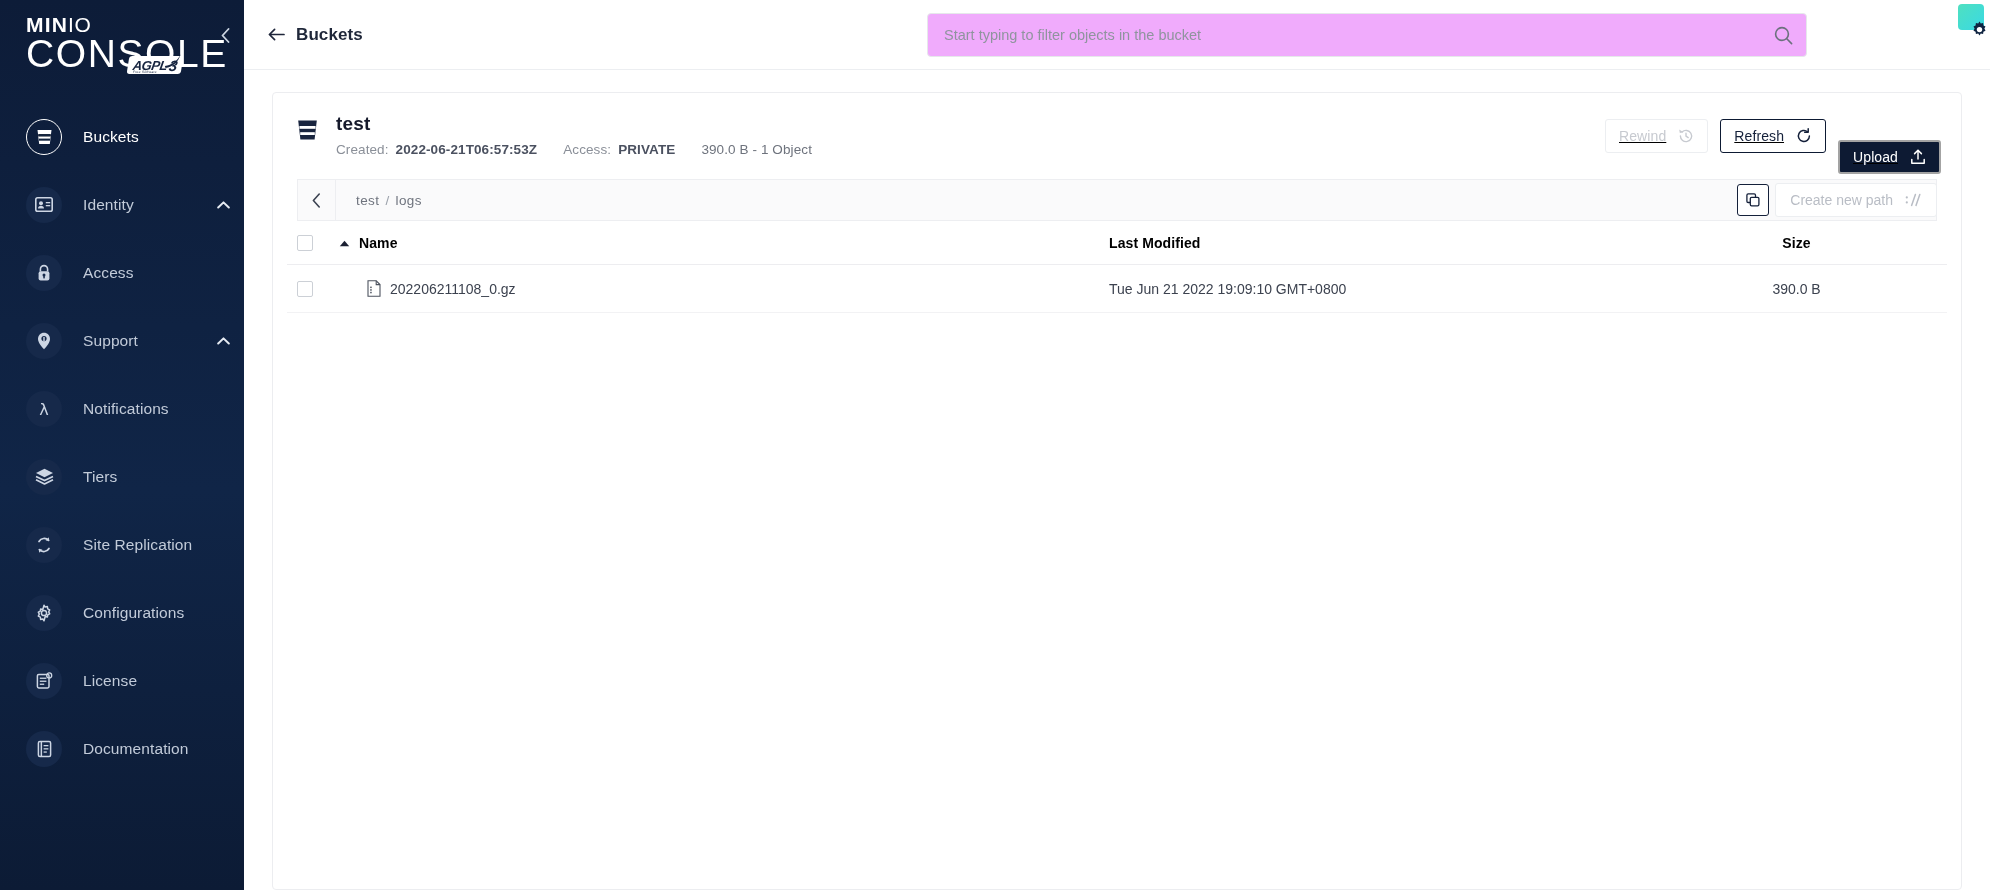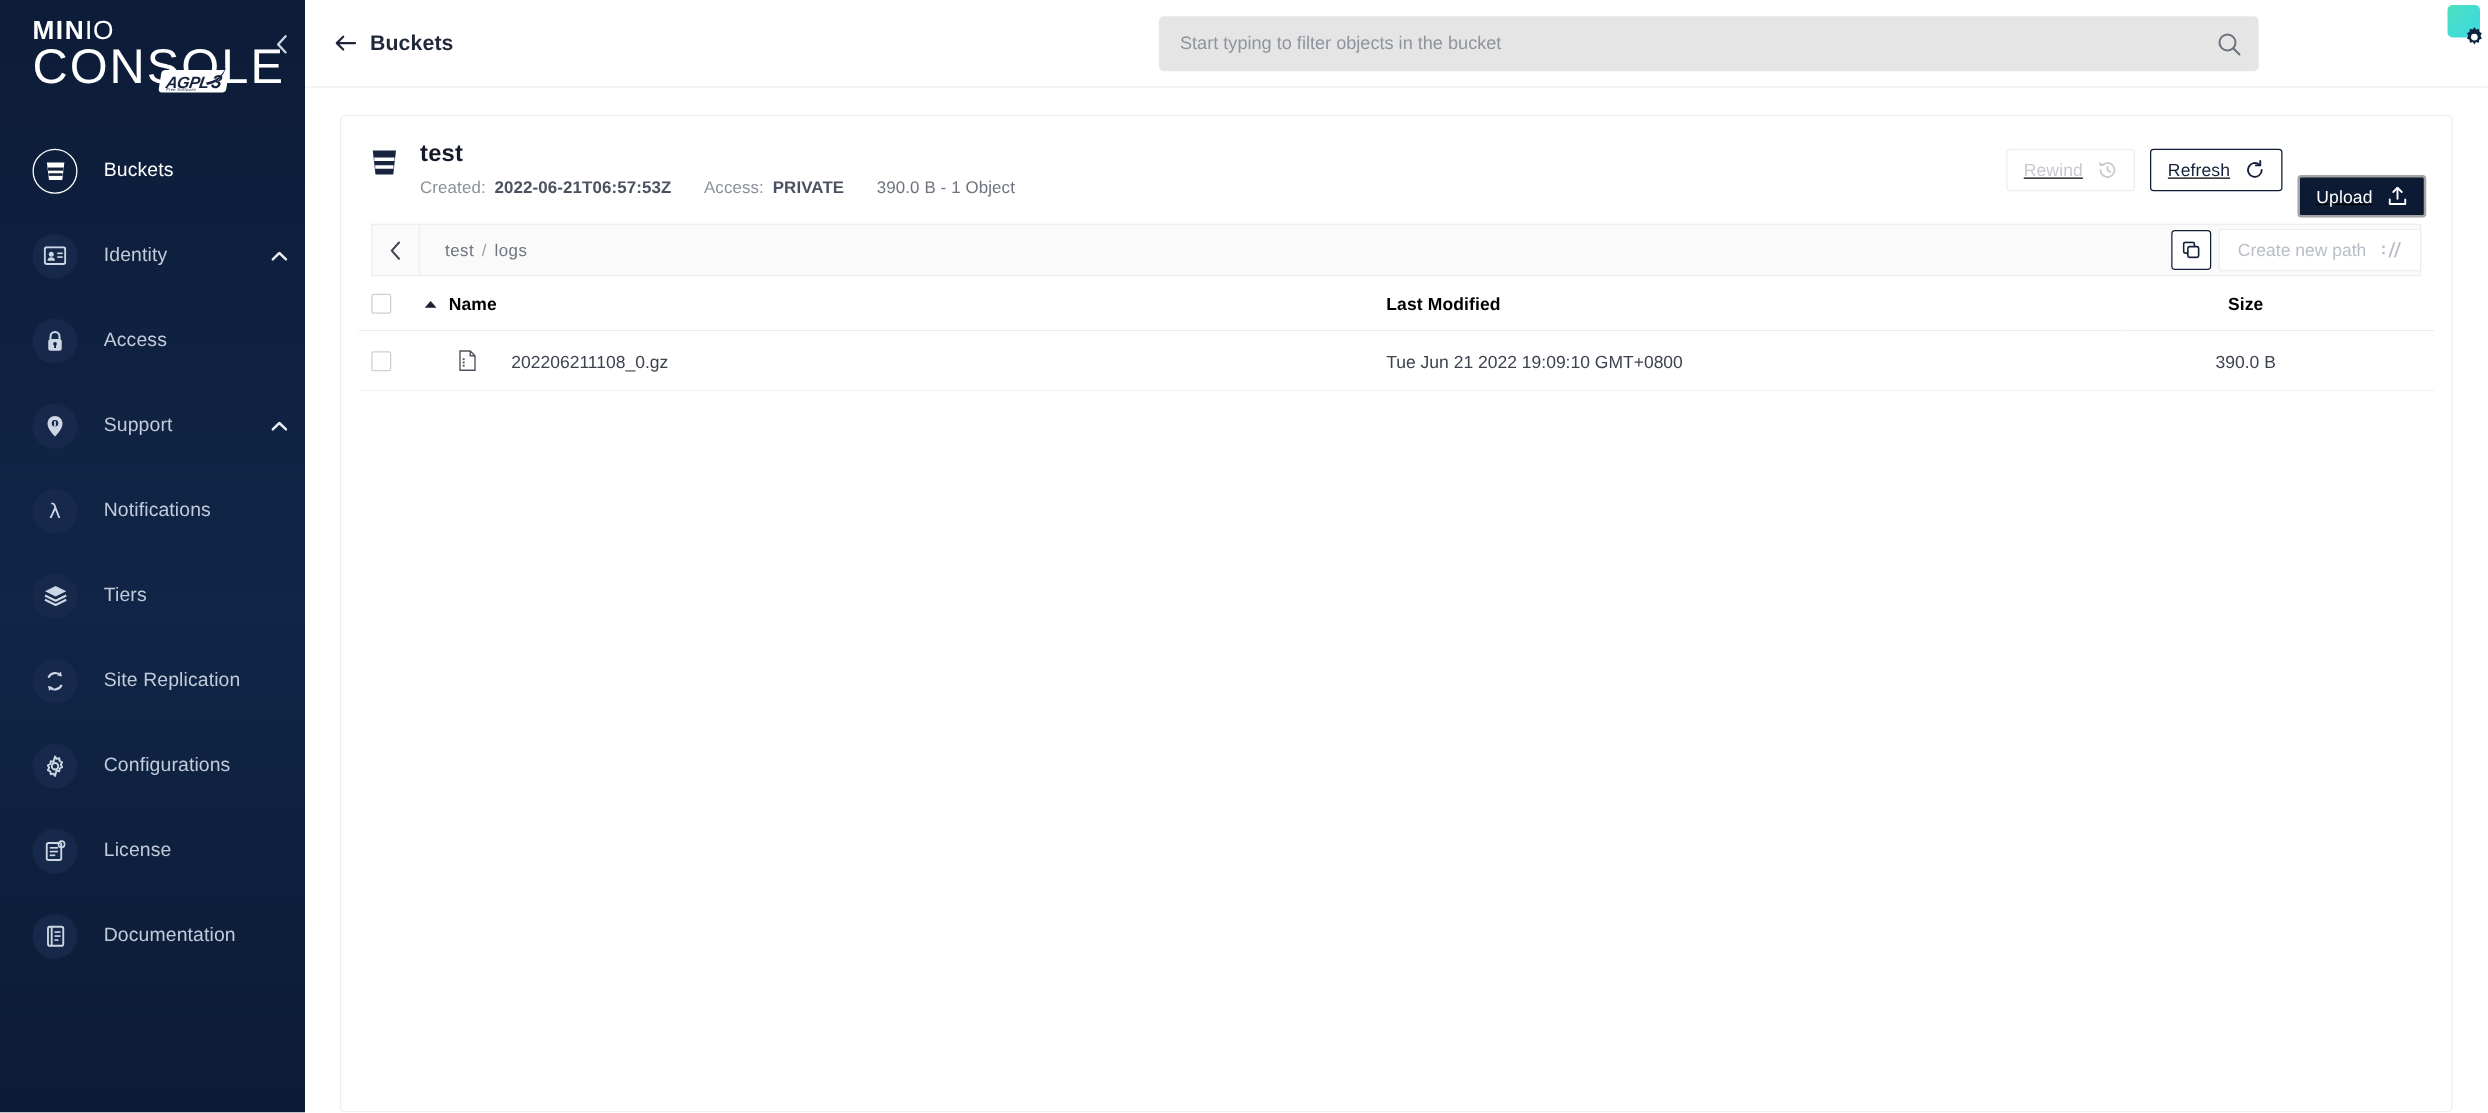--- a/index.html
+++ b/index.html
@@ -94,21 +94,21 @@
     margin-left: 24px; cursor: pointer;
   }
   .crumb-arrow { color: #1e253a; display: flex; }
   .crumb-txt {
     color: #1f2739; font-size: 17px; font-weight: 700; letter-spacing: 0.1px;
   }
   .search-box {
     position: absolute; left: 683px; top: 13px;
     width: 880px; height: 44px;
     border: 1px solid #e6e8eb; border-radius: 4px;
-    background: #e5e5e5; display: flex; align-items: center;
+    background: #f0abfc; display: flex; align-items: center;
   }
   .search-input {
     flex: 1; border: 0; outline: 0; background: transparent;
     font-family: "Liberation Sans", sans-serif;
     font-size: 14.5px; color: #41485a; padding: 0 16px;
   }
   .search-input::placeholder { color: #8f949e; }
   .search-ico {
     width: 46px; display: flex; align-items: center;
     justify-content: center; color: #6b717d; cursor: pointer;
@@ -202,21 +202,21 @@
   th.c-mod,  td.c-mod  { width: auto; }
   th.c-size, td.c-size { text-align: center; padding-right: 52px; }
   tbody td {
     font-size: 14px; color: #3c424f; padding: 15px 0;
     border-bottom: 1px solid #f2f2f4;
   }
   .chk {
     width: 16px; height: 16px; border: 1px solid #ccd0d6;
     border-radius: 2px; background: #fff; display: block; cursor: pointer;
   }
-  .name-cell { display: flex; align-items: center; gap: 28px; padding-left: 28px; }
+  .name-cell { display: flex; align-items: center; gap: 9px; padding-left: 28px; }
   .sort-caret { display: inline-flex; margin-right: 9px; vertical-align: 1px; }
 </style>
 </head>
 <body>
 
 <div class="app">
 
   <aside class="sidebar">
     <div class="logo-wrap">
       <div class="logo-minio"><span>MIN</span><span class="io">IO</span></div>

